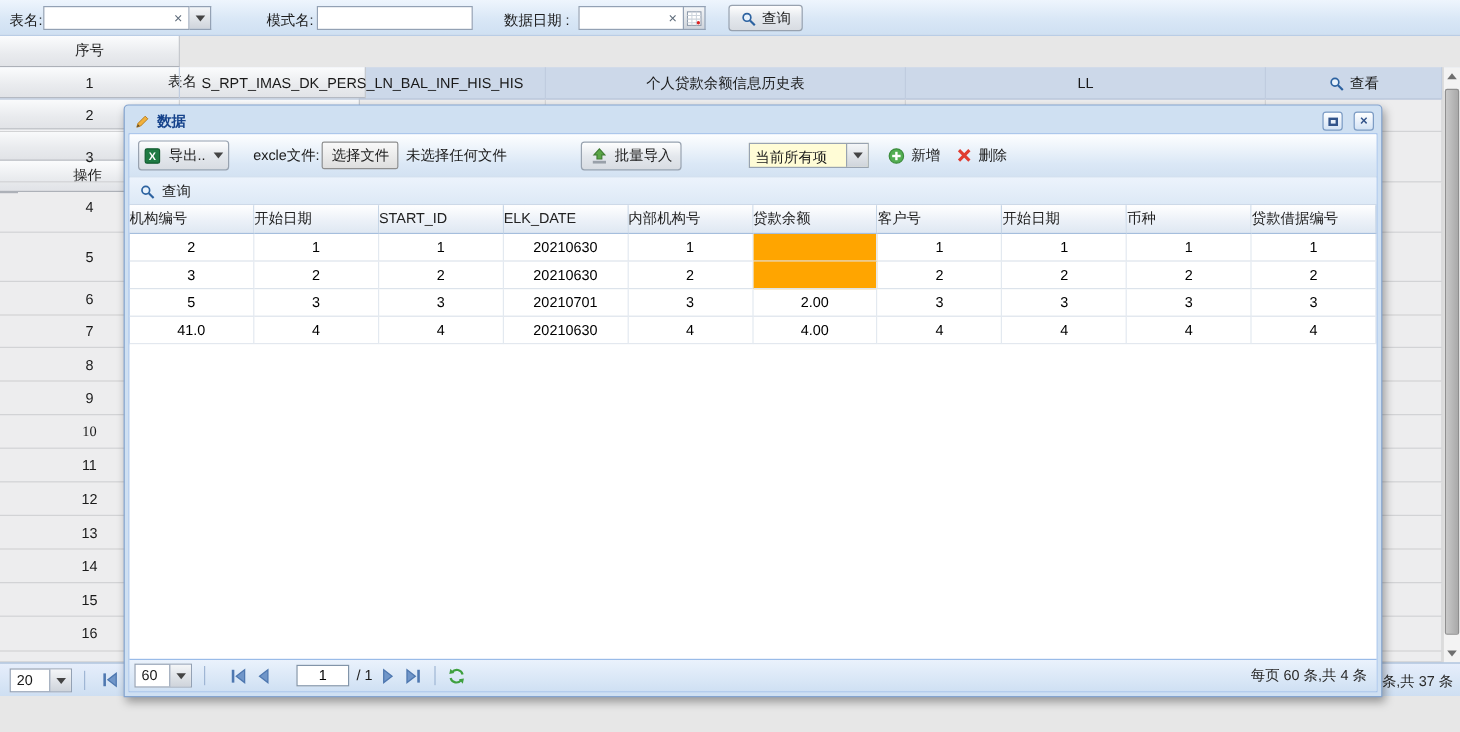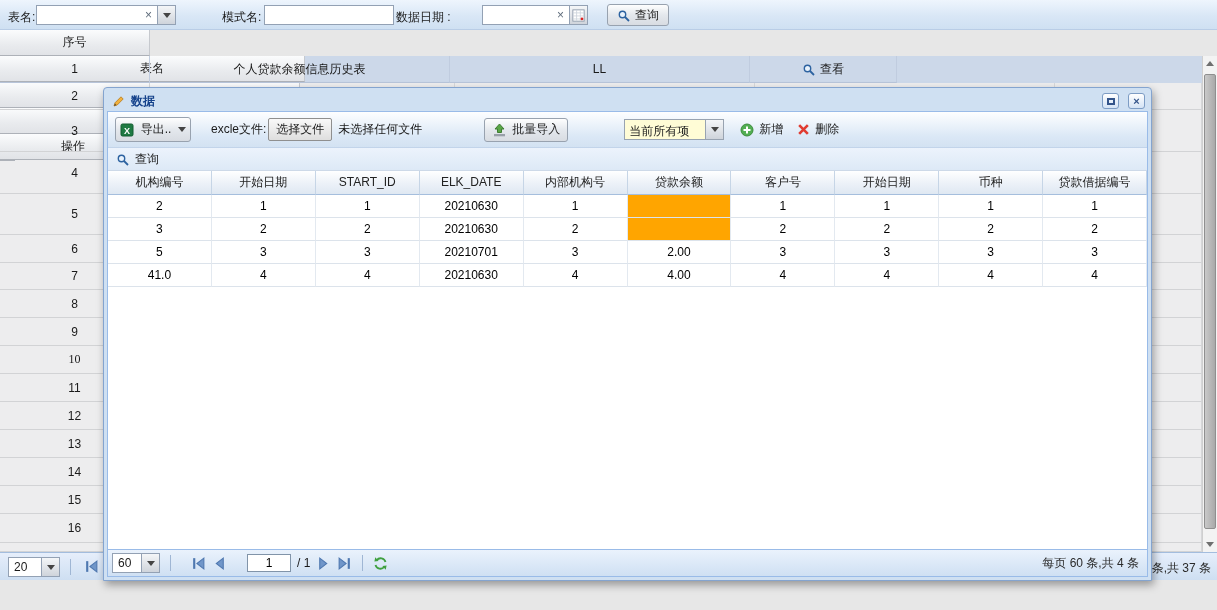--- a/index.html
+++ b/index.html
@@ -108,21 +108,21 @@
   .scope-select { width:100px; margin-left:56px; height:21px; border:1px solid #98a3b1; background:#fffcd6; display:flex; cursor:pointer; }
   .scope-select .val { flex:1; padding:3px 0 0 4px; overflow:hidden; white-space:nowrap; }
   .scope-select .arrow-btn { height:19px; border:none; border-left:1px solid #98a3b1; }
   .tool-link { display:flex; align-items:center; gap:5px; cursor:pointer; }
   .modal-queryrow {
     height:23px; display:flex; align-items:center; gap:6px; padding-left:8px;
     background:linear-gradient(#ecf3fc, #dde9f6); border-bottom:1px solid #cdd9e8; flex:0 0 auto; cursor:pointer;
   }
   .mg-head { display:flex; flex:0 0 auto; }
   .mg-hcell {
-    flex:1; height:24px; line-height:23px; text-align:center; color:#222;
+    flex:1; height:24px; line-height:23px; color:#222;
     background:linear-gradient(#ffffff, #ecf1f8 55%, #dfe8f2);
     border-right:1px solid #c6d5e6; border-bottom:1px solid #a5bedd; cursor:pointer;
     overflow:hidden; white-space:nowrap;
   }
   .mg-row { display:flex; flex:0 0 auto; cursor:pointer; }
   .mg-cell {
     flex:1; height:23px; line-height:22px; text-align:center; color:#000;
     border-right:1px solid #e3e9f0; border-bottom:1px solid #dce3eb;
     overflow:hidden; white-space:nowrap;
   }
@@ -141,21 +141,21 @@
   <span class="tb-label" style="left:8px">表名:</span>
   <div class="combo" style="left:36px; top:5px">
     <input class="tb-input" style="width: 122px;" value="">
     <span class="clear-x" style="right:24px">×</span>
     <span class="arrow-btn">
         <span class="caret"></span>
       </span>
   </div>
   <span class="tb-label" style="left:222px">模式名:</span>
   <input class="tb-input" style="position: absolute; left: 264px; top: 5px; width: 130px;" value="">
-  <span class="tb-label" style="left:396px">数据日期 :</span>
+  <span class="tb-label" style="left:420px">数据日期 :</span>
   <div class="combo" style="left:482px; top:5px">
     <input class="tb-input" style="width: 88px;" value="">
     <span class="clear-x" style="right:24px">×</span>
     <span class="arrow-btn">
       <svg width="13" height="13" viewBox="0 0 15 15">
         <rect x="1" y="1" width="13" height="13" fill="#fff" stroke="#8a97a8"></rect>
         <path d="M1 4.5h13M5.3 1v13M9.6 1v13M1 8h13M1 11.5h13" stroke="#cdd4dc" stroke-width="1" fill="none"></path>
         <circle cx="11.5" cy="11.5" r="1.6" fill="#d22"></circle>
       </svg>
     </span>
@@ -173,20 +173,21 @@
   <div class="bgt-header">
     <div class="bgt-hcell" style="width:150px">序号</div>
     <div class="bgt-hcell" style="width:305px">表名</div>
     <div class="bgt-hcell" style="width:300px">表中文名</div>
     <div class="bgt-hcell" style="width:300px">模式名称</div>
     <div class="bgt-hcell" style="width:147px">操作</div>
     <div class="bgt-hfill"></div>
   </div>
   <div class="bgt-row selected" style="height:27px">
     <div class="bgt-cell" style="width:150px">1</div>
+    <div class="bgt-cell" style="width:305px">S_RPT_IMAS_DK_PERS_LN_BAL_INF_HIS_HIS</div>
     <div class="bgt-cell" style="width:300px">个人贷款余额信息历史表</div>
     <div class="bgt-cell" style="width:300px">LL</div>
     <div class="bgt-cell" style="width:147px">
       <span class="view-link">
         <svg width="13" height="13" viewBox="0 0 13 13">
           <circle cx="5.5" cy="5.5" r="3.2" fill="#e8f2fc" stroke="#2c62a0" stroke-width="1.4"></circle>
           <line x1="8" y1="8" x2="12" y2="12" stroke="#2c62a0" stroke-width="1.8"></line>
         </svg>
         <span>查看</span>
       </span>

